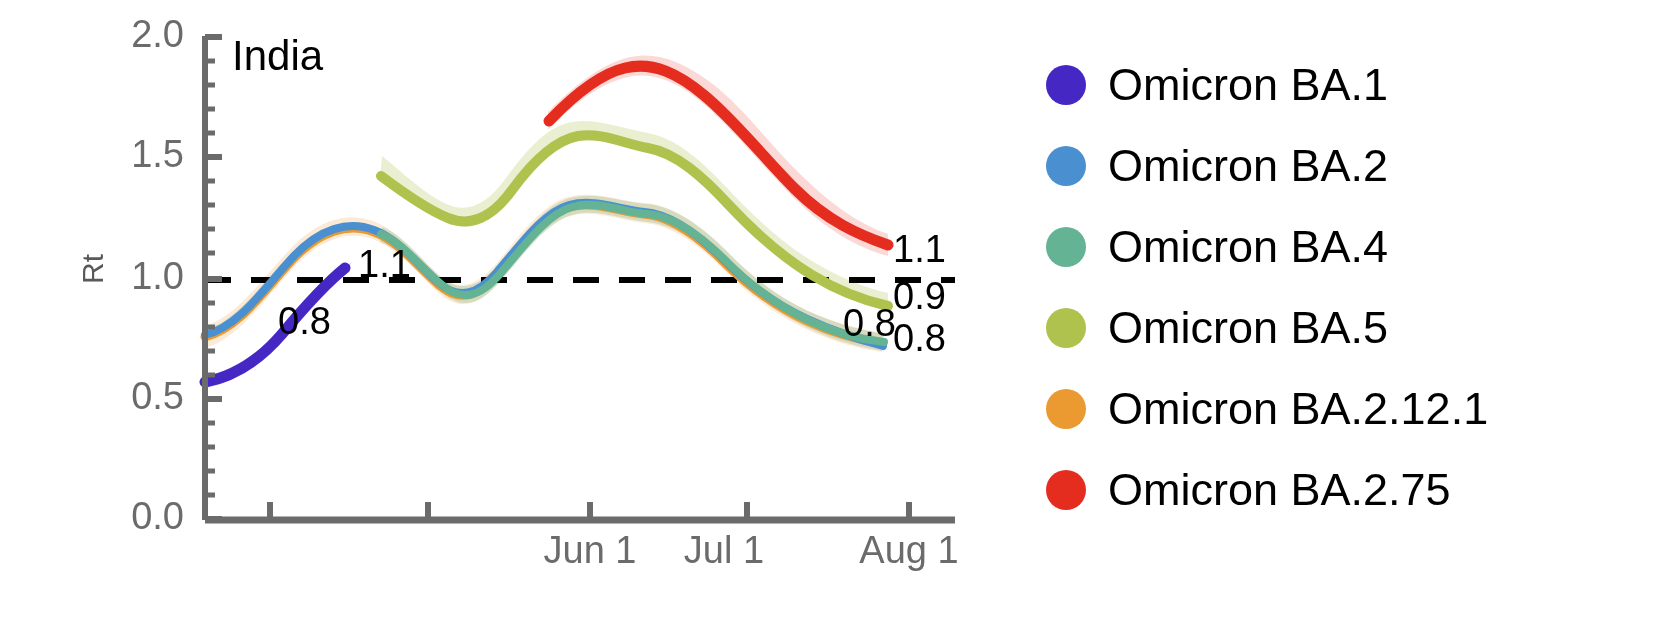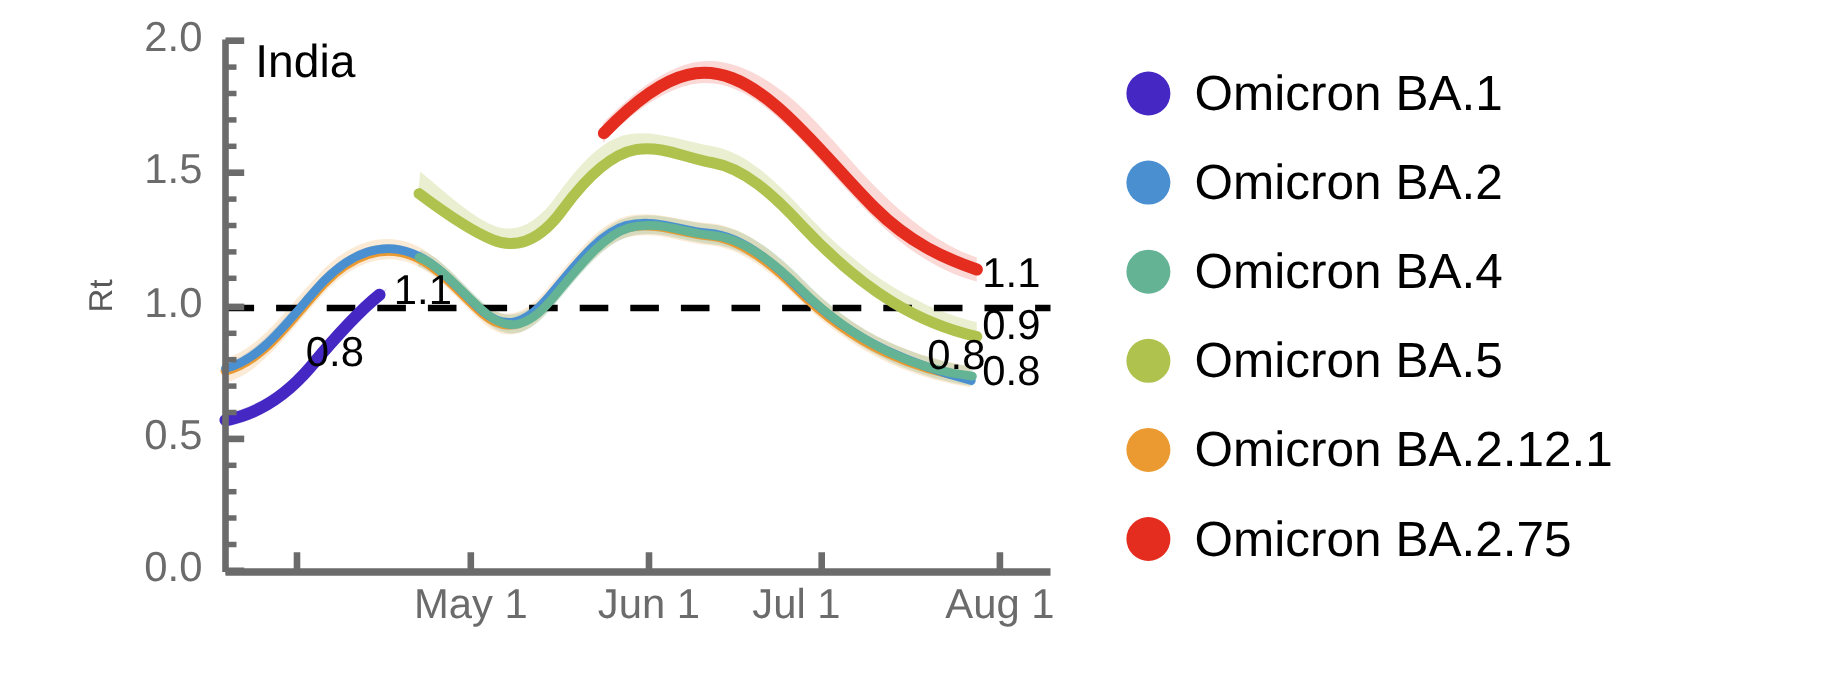--- a/index.html
+++ b/index.html
@@ -52,21 +52,21 @@
   .endlabel{
     position:absolute;
     font-size:38px;
     color:#000;
     white-space:nowrap;
   }
 
   
   #legend{
     position:absolute;
-    left:1024px; top:44px;
+    left:1046px; top:44px;
     width:634px;
   }
   .legend-row{
     display:flex;
     align-items:center;
     height:81px;
   }
   .legend-dot{
     width:40px;height:40px;border-radius:50%;
     flex:0 0 40px;
@@ -223,21 +223,20 @@
   <div id="panel-title">India</div>
 
   <div class="ylabel-text">Rt</div>
 
   <div class="ytick-label" style="left:104px;top:495px;">0.0</div>
   <div class="ytick-label" style="left:104px;top:375px;">0.5</div>
   <div class="ytick-label" style="left:104px;top:255px;">1.0</div>
   <div class="ytick-label" style="left:104px;top:133px;">1.5</div>
   <div class="ytick-label" style="left:104px;top:13px;">2.0</div>
 
-  <div class="xtick-label" style="left:348px;top:529px;">May 1</div>
   <div class="xtick-label" style="left:510px;top:529px;">Jun 1</div>
   <div class="xtick-label" style="left:644px;top:529px;">Jul 1</div>
   <div class="xtick-label" style="left:829px;top:529px;">Aug 1</div>
 
   <div class="endlabel" style="left:358px;top:243px;">1.1</div>
   <div class="endlabel" style="left:278px;top:300px;">0.8</div>
   <div class="endlabel" style="left:893px;top:228px;">1.1</div>
   <div class="endlabel" style="left:893px;top:275px;">0.9</div>
   <div class="endlabel" style="left:843px;top:302px;">0.8</div>
   <div class="endlabel" style="left:893px;top:317px;">0.8</div>

